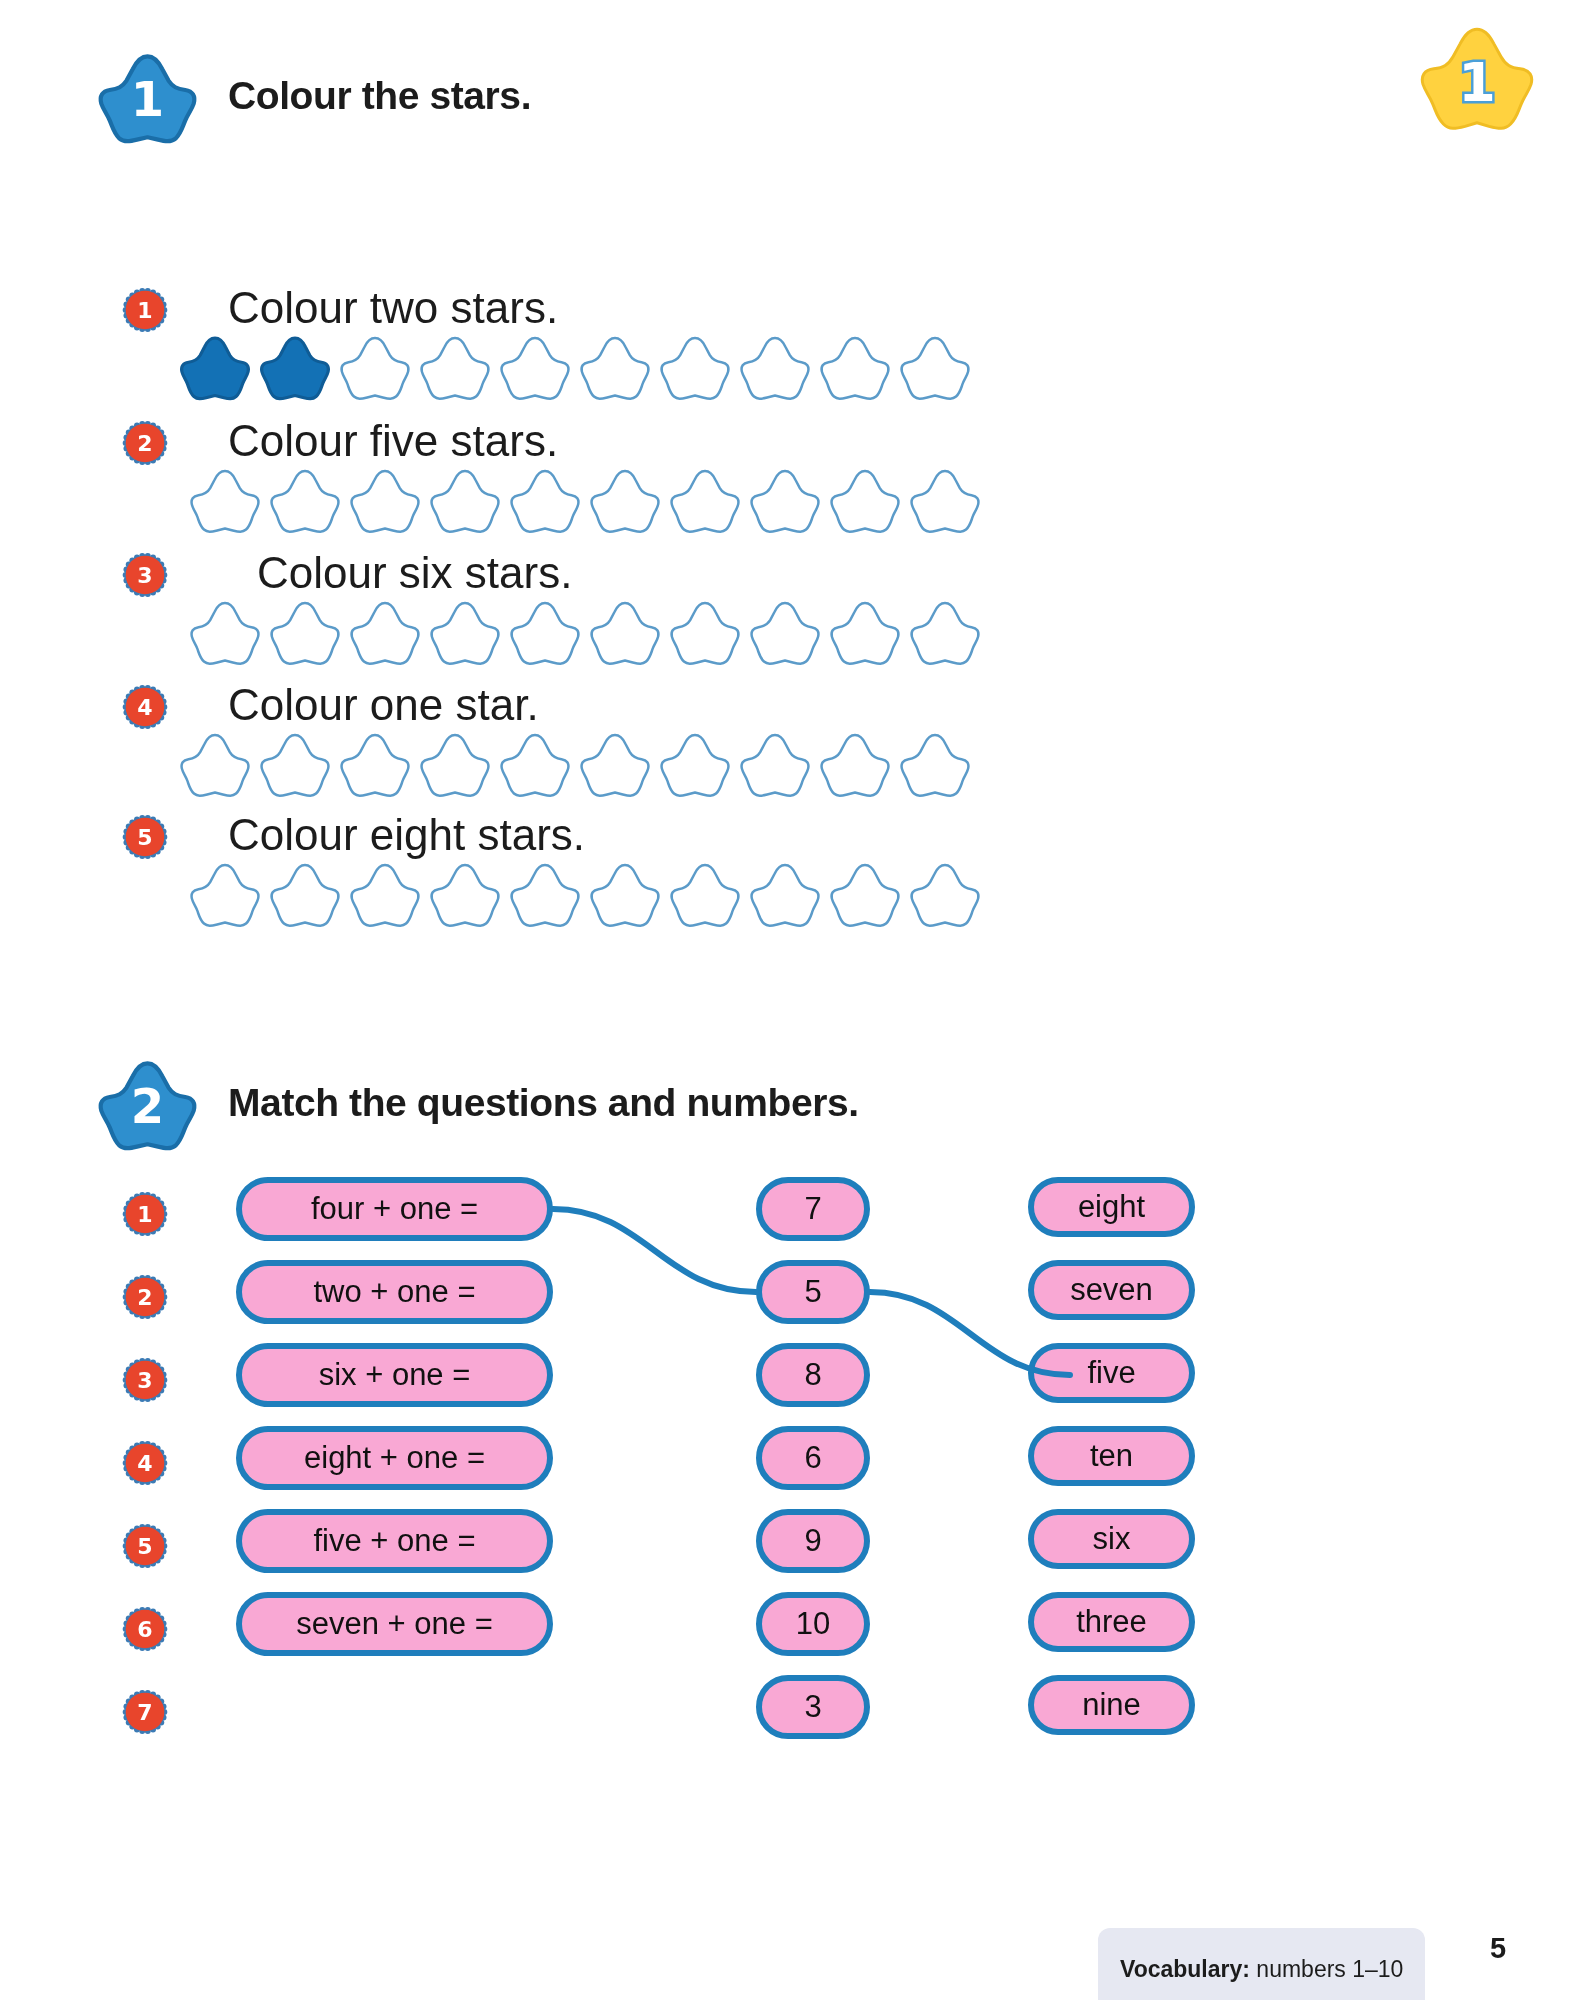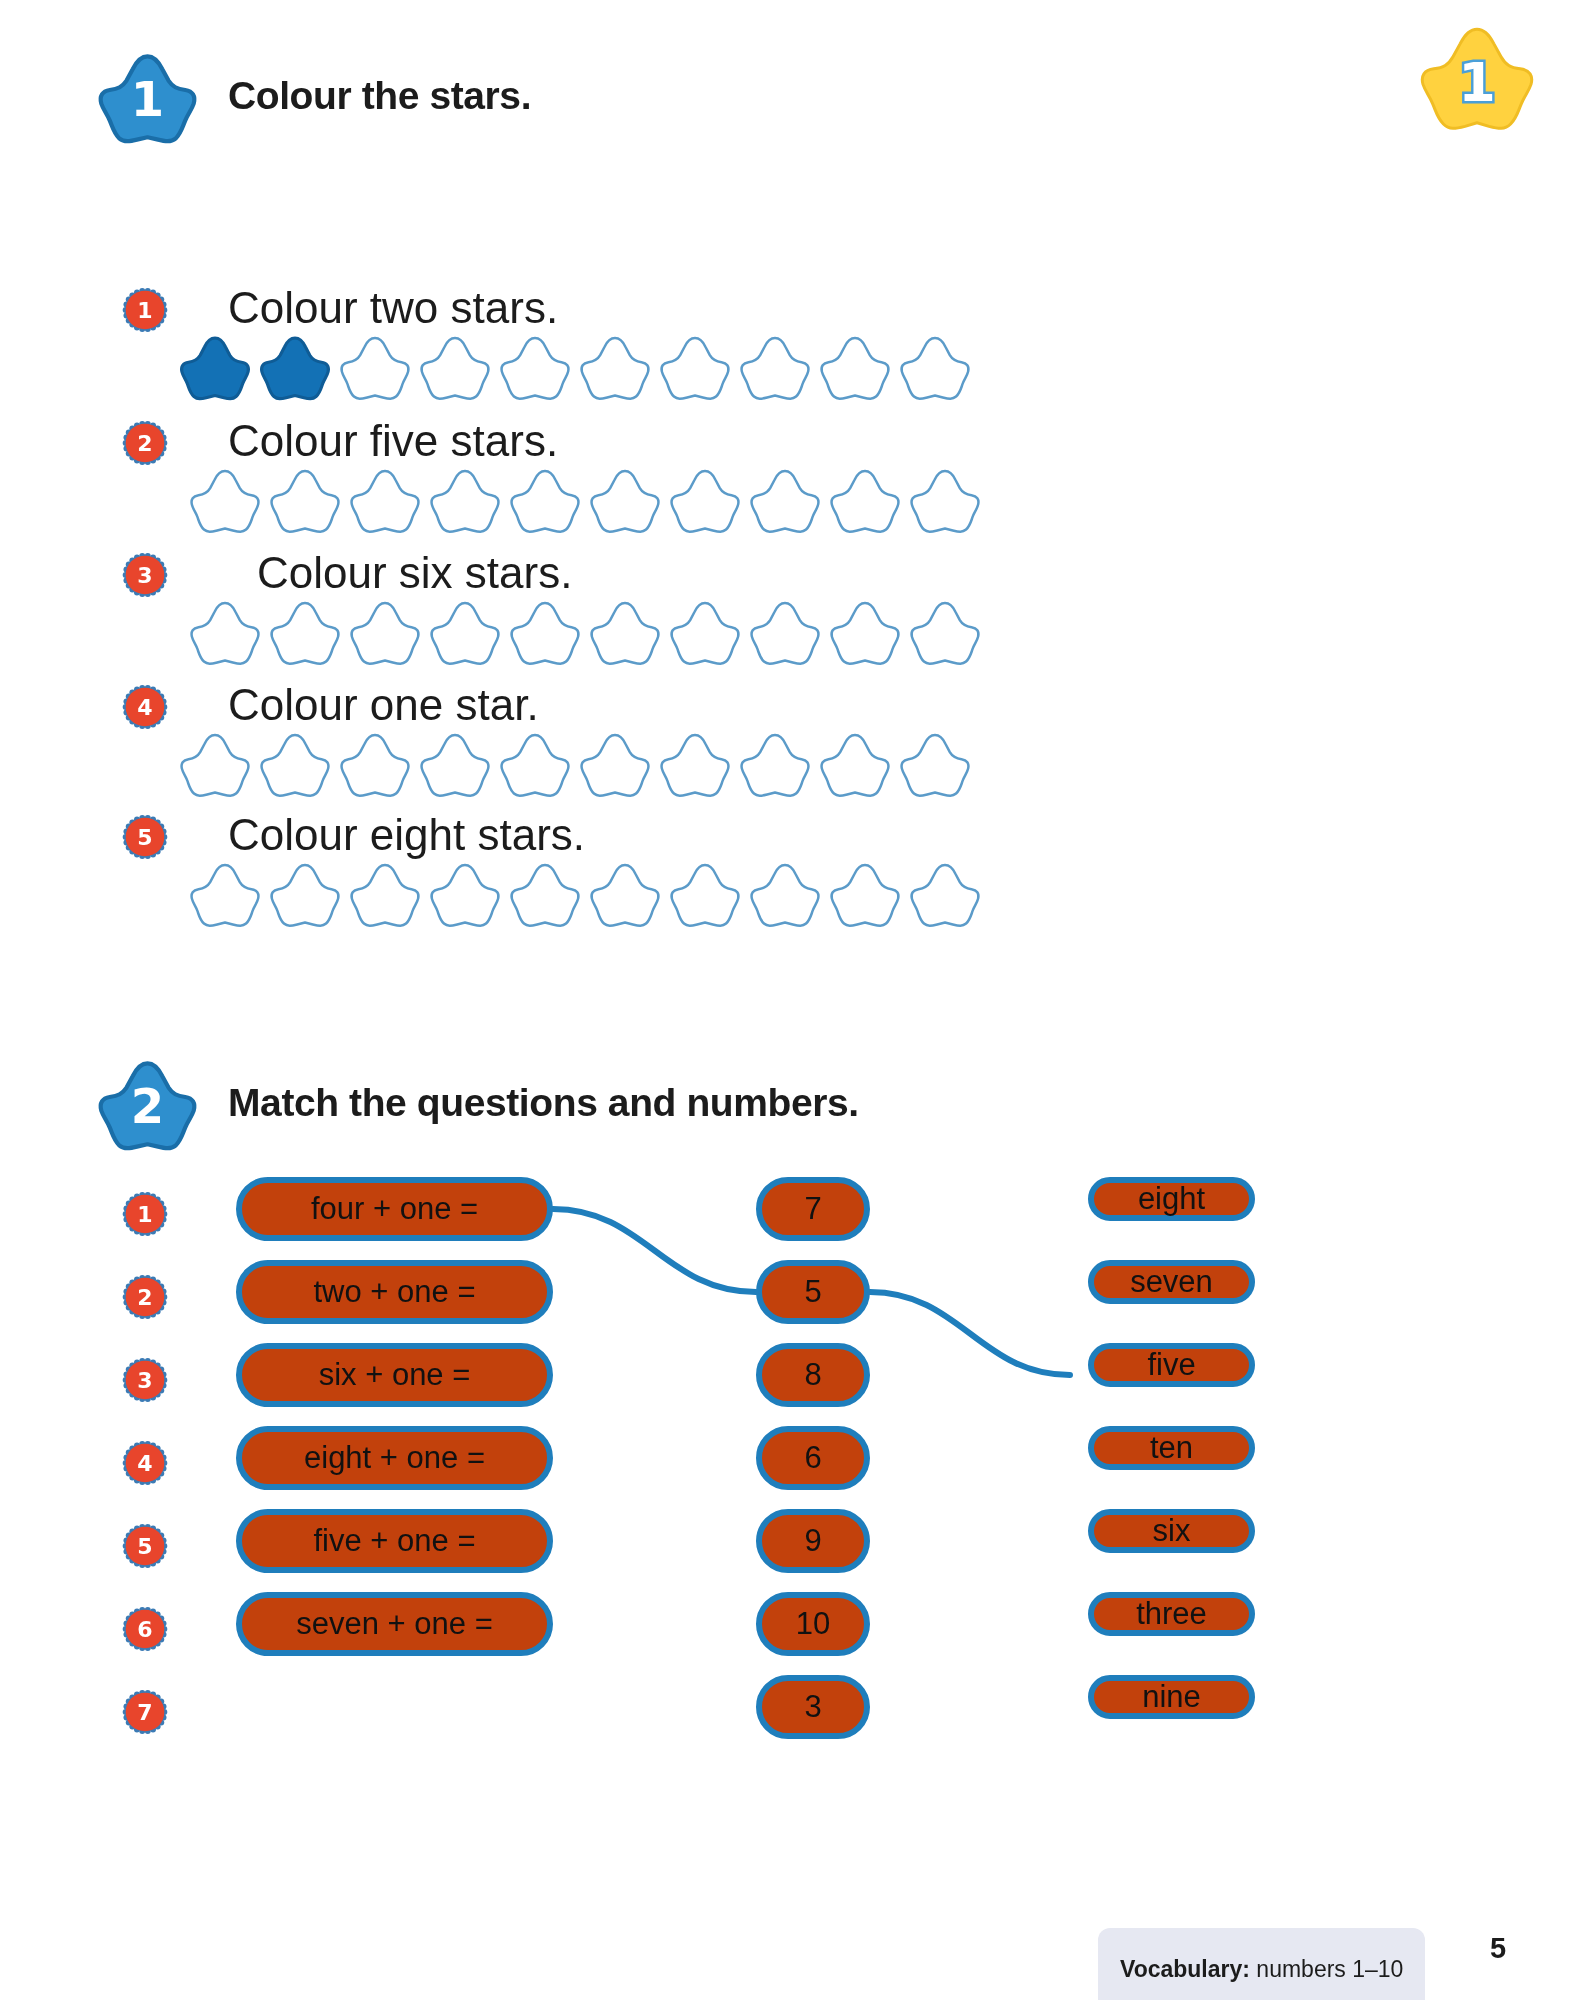--- a/index.html
+++ b/index.html
@@ -72,29 +72,29 @@
     position:absolute;
     display:flex;
   }
   .star-cell { width:80px; height:78px; }
 
   
   .match-row { position:absolute; left:0; width:100%; height:83px; }
   .pill {
     position:absolute;
     border:6px solid #1f7ebc;
-    background:#c2410c;
+    background:#f9a8d4;
     border-radius:999px;
     display:flex; align-items:center; justify-content:center;
     font-size:31px; color:#111111;
     white-space:nowrap;
   }
   .pill-q { left:236px; top:4px; width:317px; height:64px; }
   .pill-n { left:756px; top:4px; width:114px; height:64px; }
-  .pill-a { left:1088px; top:4px; width:167px; height:44px; }
+  .pill-a { left:1028px; top:4px; width:167px; height:60px; }
 
   
   .connectors {
     position:absolute; left:0; top:0;
     width:1575px; height:2000px;
     pointer-events:none;
   }
 
   
   .vocab {

